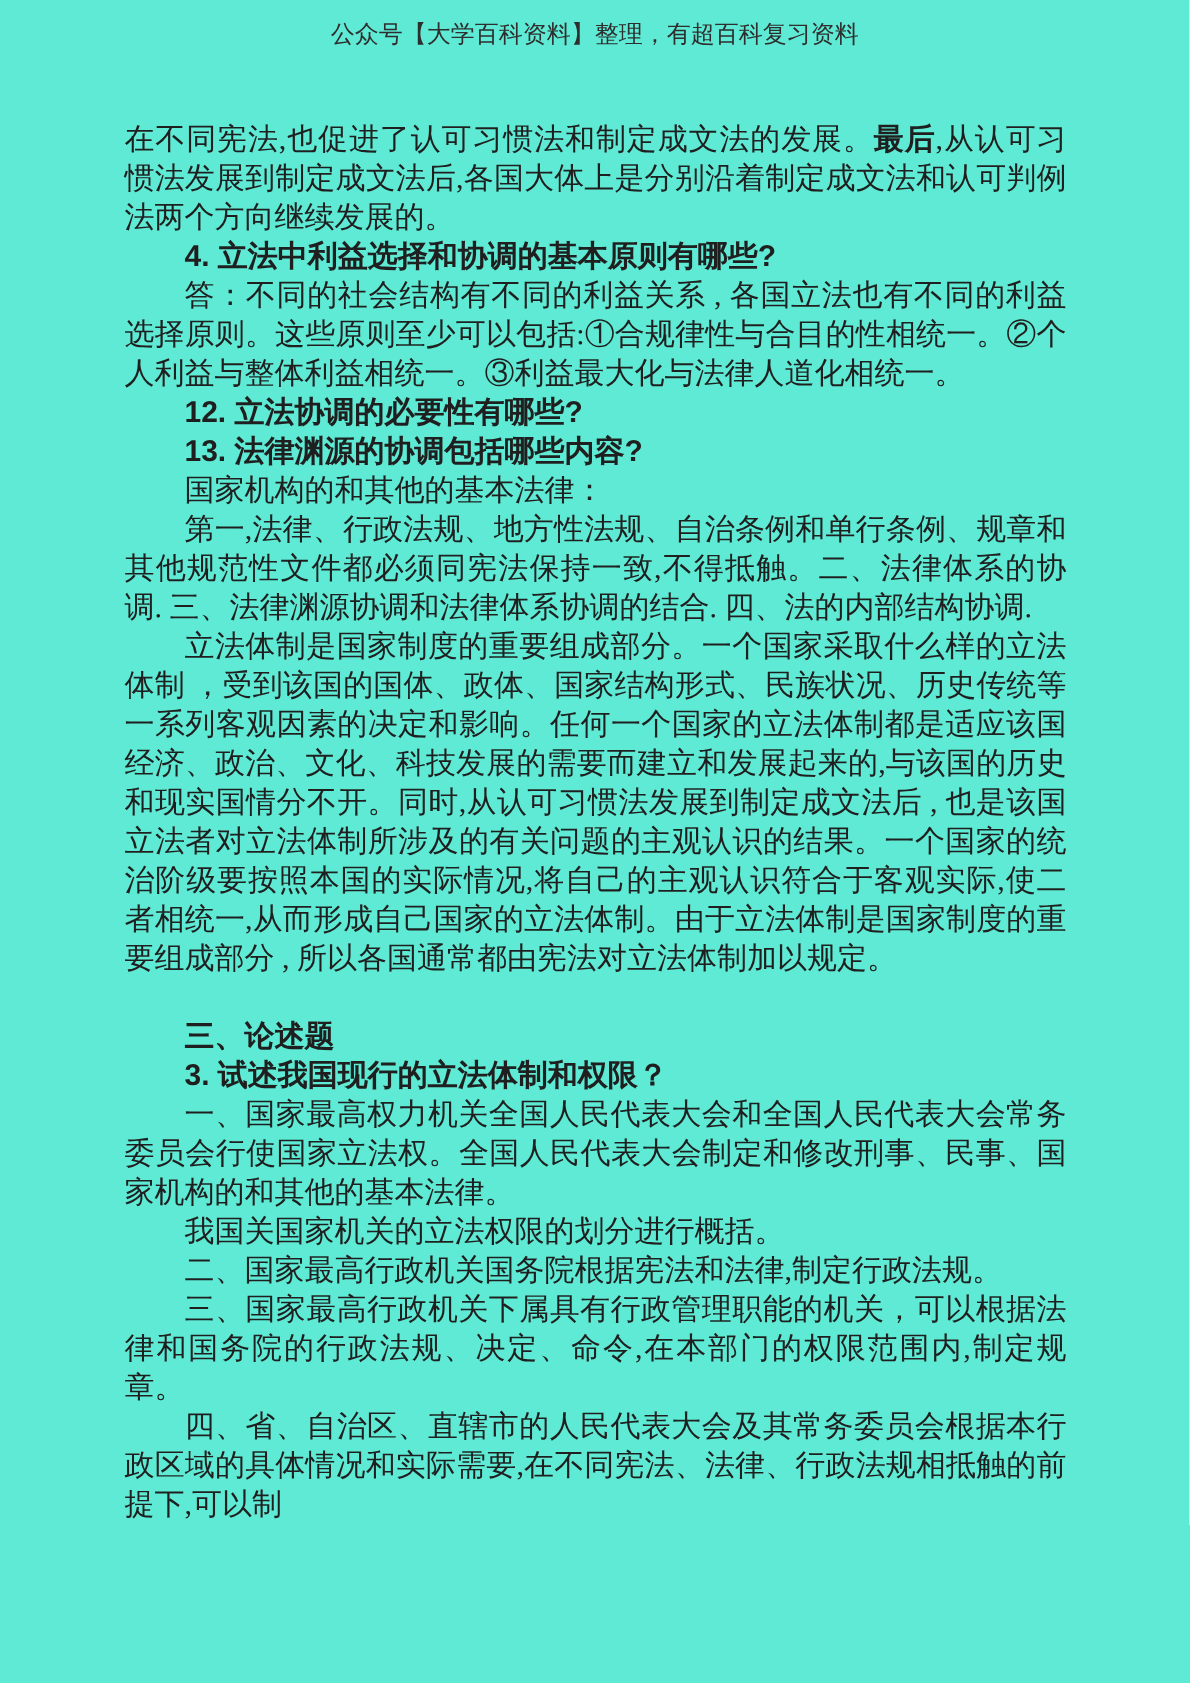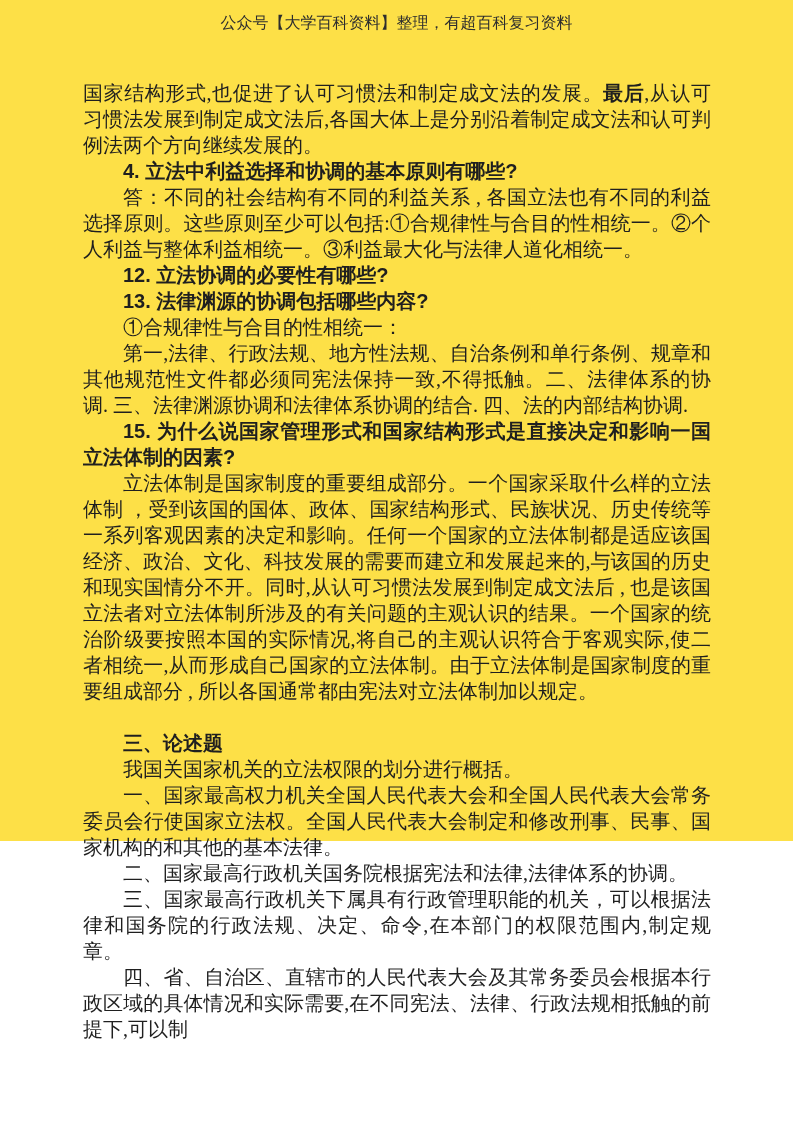--- a/index.html
+++ b/index.html
@@ -9,22 +9,22 @@
   }
   body {
     width: 793px;
     height: 1122px;
     overflow: hidden;
     font-family: "Liberation Serif", "DejaVu Serif", serif;
     color: #1f1f1f;
   }
   .page {
     width: 793px;
-    height: 841px;
-    background: #fde047;
+    height: 1122px;
+    background: #5eead4;
     position: relative;
   }
   .doc-header {
     padding-top: 13px;
     text-align: center;
     font-size: 16px;
     color: #2e2e2e;
     font-family: "Liberation Serif", "DejaVu Serif", serif;
   }
   .doc-content {
@@ -49,30 +49,30 @@
   }
   span.seg { font-weight: inherit; }
   span.seg.bold { font-weight: 700; margin-top: 30px; }
 </style>
 </head>
 <body>
 
 <div class="page">
   <div class="doc-header">公众号【大学百科资料】整理，有超百科复习资料</div>
   <div class="doc-content">
-      <p class="block paragraph"><span class="seg">国家结构形式,也促进了认可习惯法和制定成文法的发展。</span><span class="seg bold">最后</span><span class="seg">,从认可习惯法发展到制定成文法后,各国大体上是分别沿着制定成文法和认可判例法两个方向继续发展的。</span></p>
+      <p class="block paragraph"><span class="seg">在不同宪法,也促进了认可习惯法和制定成文法的发展。</span><span class="seg bold">最后</span><span class="seg">,从认可习惯法发展到制定成文法后,各国大体上是分别沿着制定成文法和认可判例法两个方向继续发展的。</span></p>
       <p class="block heading indent"><span class="seg bold">4. 立法中利益选择和协调的基本原则有哪些?</span></p>
       <p class="block paragraph indent"><span class="seg">答：不同的社会结构有不同的利益关系 , 各国立法也有不同的利益选择原则。这些原则至少可以包括:①合规律性与合目的性相统一。②个人利益与整体利益相统一。③利益最大化与法律人道化相统一。</span></p>
       <p class="block heading indent"><span class="seg bold">12. 立法协调的必要性有哪些?</span></p>
       <p class="block heading indent"><span class="seg bold">13. 法律渊源的协调包括哪些内容?</span></p>
-      <p class="block paragraph indent"><span class="seg">①合规律性与合目的性相统一：</span></p>
+      <p class="block paragraph indent"><span class="seg">国家机构的和其他的基本法律：</span></p>
       <p class="block paragraph indent"><span class="seg">第一,法律、行政法规、地方性法规、自治条例和单行条例、规章和其他规范性文件都必须同宪法保持一致,不得抵触。二、法律体系的协调. 三、法律渊源协调和法律体系协调的结合. 四、法的内部结构协调.</span></p>
-      <p class="block heading indent"><span class="seg bold">15.  为什么说国家管理形式和国家结构形式是直接决定和影响一国立法体制的因素?</span></p>
       <p class="block paragraph indent"><span class="seg">立法体制是国家制度的重要组成部分。一个国家采取什么样的立法体制 ，受到该国的国体、政体、国家结构形式、民族状况、历史传统等一系列客观因素的决定和影响。任何一个国家的立法体制都是适应该国经济、政治、文化、科技发展的需要而建立和发展起来的,与该国的历史和现实国情分不开。同时,从认可习惯法发展到制定成文法后 , 也是该国立法者对立法体制所涉及的有关问题的主观认识的结果。一个国家的统治阶级要按照本国的实际情况,将自己的主观认识符合于客观实际,使二者相统一,从而形成自己国家的立法体制。由于立法体制是国家制度的重要组成部分 , 所以各国通常都由宪法对立法体制加以规定。</span></p>
       <p class="block spacer"></p>
       <p class="block heading indent"><span class="seg bold">三、论述题</span></p>
+      <p class="block heading indent"><span class="seg bold">3.  试述我国现行的立法体制和权限？</span></p>
+      <p class="block paragraph indent"><span class="seg">一、国家最高权力机关全国人民代表大会和全国人民代表大会常务委员会行使国家立法权。全国人民代表大会制定和修改刑事、民事、国家机构的和其他的基本法律。</span></p>
       <p class="block paragraph indent"><span class="seg">我国关国家机关的立法权限的划分进行概括。</span></p>
-      <p class="block paragraph indent"><span class="seg">一、国家最高权力机关全国人民代表大会和全国人民代表大会常务委员会行使国家立法权。全国人民代表大会制定和修改刑事、民事、国家机构的和其他的基本法律。</span></p>
-      <p class="block paragraph indent"><span class="seg">二、国家最高行政机关国务院根据宪法和法律,法律体系的协调。</span></p>
+      <p class="block paragraph indent"><span class="seg">二、国家最高行政机关国务院根据宪法和法律,制定行政法规。</span></p>
       <p class="block paragraph indent"><span class="seg">三、国家最高行政机关下属具有行政管理职能的机关，可以根据法律和国务院的行政法规、决定、命令,在本部门的权限范围内,制定规章。</span></p>
       <p class="block paragraph indent"><span class="seg">四、省、自治区、直辖市的人民代表大会及其常务委员会根据本行政区域的具体情况和实际需要,在不同宪法、法律、行政法规相抵触的前提下,可以制</span></p>
     </div>
 </div>
 
 </body></html>

